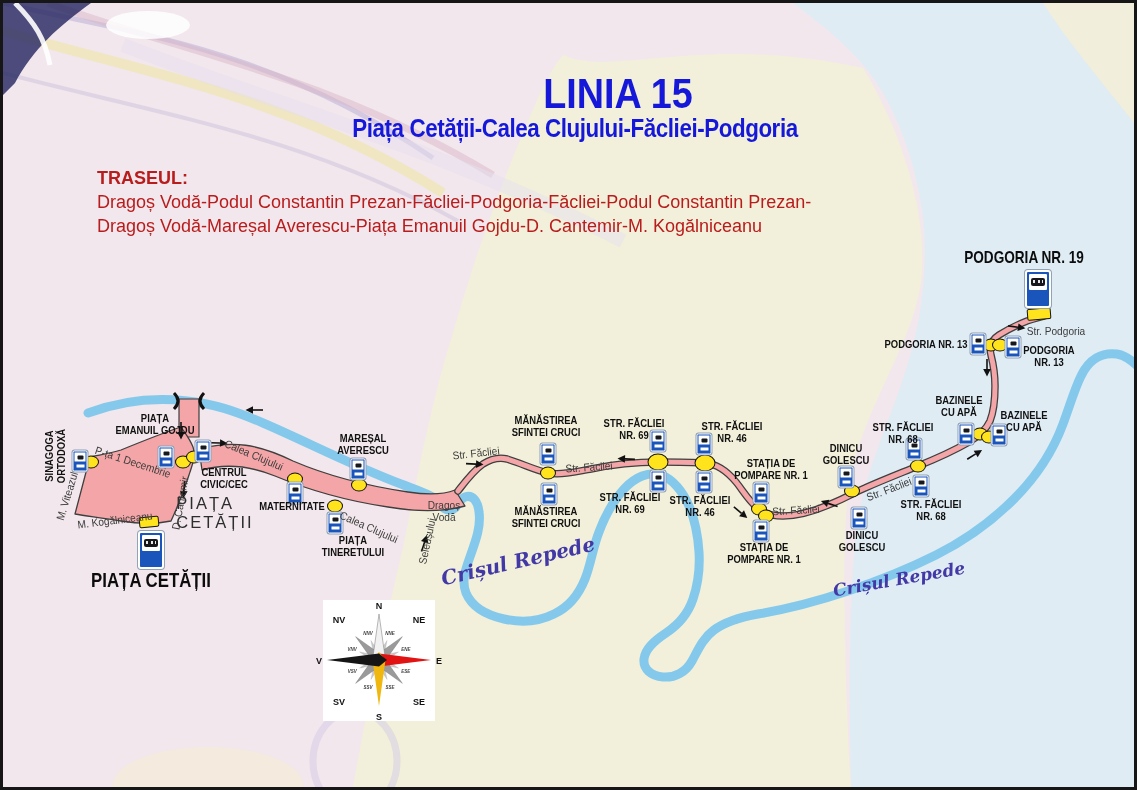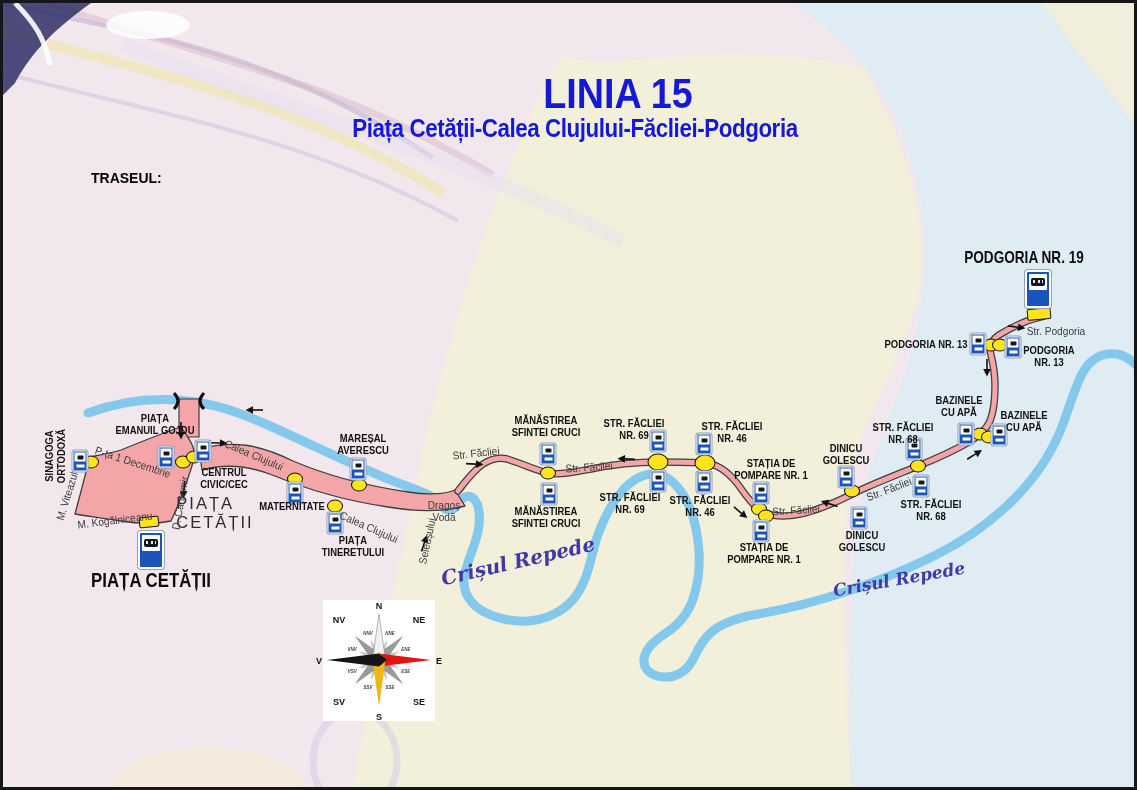--- a/index.html
+++ b/index.html
@@ -12,21 +12,21 @@
   #map-svg{position:absolute;left:0;top:0;width:1131px;height:784px;}
   
   .title{
     position:absolute; left:615px; top:70px; transform:translateX(-50%) scale(1.02,1.15);
     font-size:37px; font-weight:800; letter-spacing:0px; color:#1518d9; white-space:nowrap;
   }
   .subtitle{
     position:absolute; left:572px; top:110px; transform:translateX(-50%) scaleX(.86);
     font-size:26px; font-weight:800; color:#1518d9; white-space:nowrap; letter-spacing:-0.5px;
   }
-  .traseul{position:absolute; left:88px; top:163px; color:#000000; font-size:14px; line-height:24px;}
+  .traseul{position:absolute; left:94px; top:163px; color:#b91c1c; font-size:18px; line-height:24px;}
   .traseul .hd{font-weight:700;}
   
   .stop-label{
     position:absolute; font-weight:700; font-size:11.5px; line-height:1.05; text-align:center;
     white-space:pre-line; color:#101010; transform:translate(-50%,-50%) scaleX(.82); letter-spacing:0;
   }
   .area-label{
     position:absolute; font-size:16.5px; letter-spacing:2px; line-height:1.15; text-align:left;
     white-space:pre-line; color:#2d2d2d; transform:translate(-50%,-50%);
   }
@@ -189,20 +189,22 @@
           <line x1="-8" y1="0" x2="2" y2="0" stroke="#111" stroke-width="1.6"></line>
           <path d="M2,-3.8 L9.5,0 L2,3.8 Z" fill="#111"></path>
         </g>
       </g>
   </svg>
 
   <div class="title">LINIA 15</div>
   <div class="subtitle">Piața Cetății-Calea Clujului-Făcliei-Podgoria</div>
   <div class="traseul">
     <div class="hd">TRASEUL:</div>
+    <div>Dragoș Vodă-Podul Constantin Prezan-Făcliei-Podgoria-Făcliei-Podul Constantin Prezan-</div>
+    <div>Dragoș Vodă-Mareșal Averescu-Piața Emanuil Gojdu-D. Cantemir-M. Kogălniceanu</div>
   </div>
 
   <div id="labels-layer">
       <div class="marker" style="left: 88px; top: 459px; position: absolute; width: 16px; height: 13px;"></div>
       <div class="marker" style="left: 180px; top: 459px; position: absolute; width: 16px; height: 13px;"></div>
       <div class="marker" style="left: 191px; top: 454px; position: absolute; width: 16px; height: 13px;"></div>
       <div class="marker" style="left: 292px; top: 476px; position: absolute; width: 16px; height: 13px;"></div>
       <div class="marker" style="left: 332px; top: 503px; position: absolute; width: 16px; height: 13px;"></div>
       <div class="marker" style="left: 356px; top: 482px; position: absolute; width: 16px; height: 13px;"></div>
       <div class="marker" style="left: 545px; top: 470px; position: absolute; width: 16px; height: 13px;"></div>

